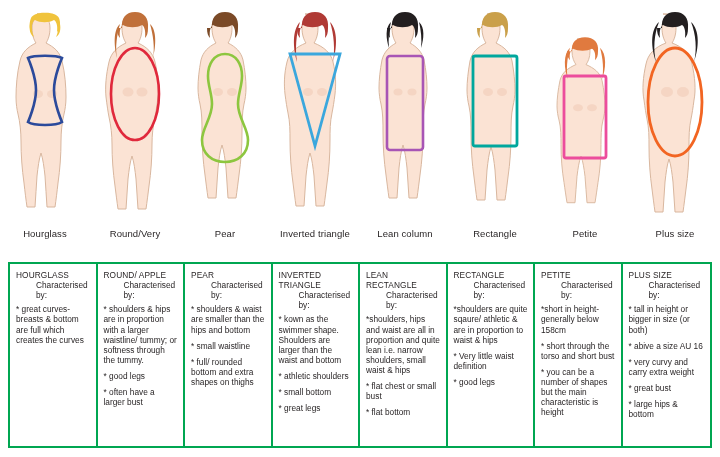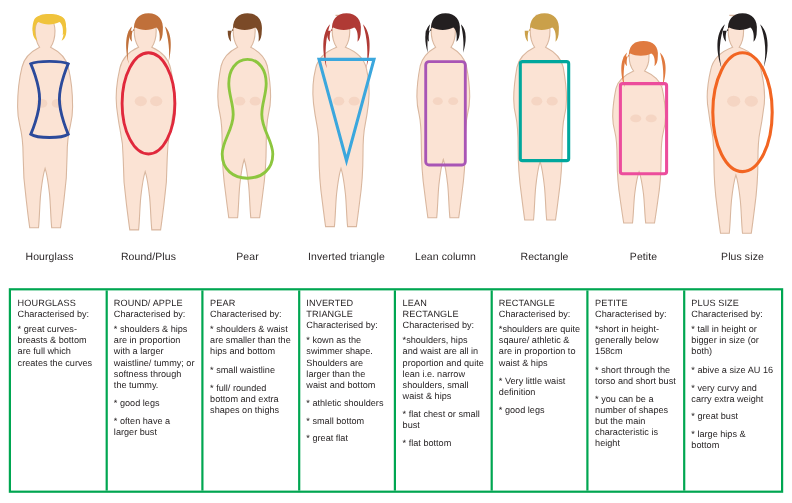--- a/index.html
+++ b/index.html
@@ -79,20 +79,21 @@
     color: #231f20;
     line-height: 1.22;
     text-transform: uppercase;
     letter-spacing: 0.1px;
   }
   .col-sub {
     font-size: 8.3px;
     color: #231f20;
     line-height: 1.22;
     margin-bottom: 4px;
+    margin-left: 20px;
   }
   .col-item {
     font-size: 8.3px;
     color: #231f20;
     line-height: 1.22;
     margin-bottom: 6px;
     white-space: pre-line;
   }
 </style>
 </head>
@@ -121,21 +122,21 @@
         <g>
           <path d="M45 8c-9 0-13 6-13 14 0 7 2 12 4 15 -9 4-15 10-17 19 -3 13-4 25-3 35 1 8 2 15 3 20 2 9 3 18 3 27 0 14 1 28 3 42 1 8 2 16 3 23l8 0c1-10 1-20 2-30 1-9 2-17 4-23 2 6 3 14 4 23 1 10 1 20 2 30l8 0c1-7 2-15 3-23 2-14 3-28 3-42 0-9 1-18 3-27 1-5 2-12 3-20 1-10 0-22-3-35 -2-9-8-15-17-19 2-3 4-8 4-15 0-8-4-14-13-14z" fill="#fbe3d4" stroke="#d9b79f" stroke-width="1"></path>
           <path d="M32 22c-1-10 4-16 13-16 9 0 14 6 13 16 0 5-1 8-3 10 1-8-1-12-3-13 -5 3-14 3-19 0 -2 1-4 5-3 13 -2-2-3-5-3-10z" fill="#c0703a"></path>
           <path d="M30 18c-3 10-5 24-3 34 -3-12-4-28 3-34z" fill="#c0703a"></path>
           <path d="M60 18c3 10 5 24 3 34 3-12 4-28-3-34z" fill="#c0703a"></path>
           <ellipse cx="38" cy="86" rx="5.5" ry="4.5" fill="#f3d2bf" opacity="0.85"></ellipse>
           <ellipse cx="52" cy="86" rx="5.5" ry="4.5" fill="#f3d2bf" opacity="0.85"></ellipse>
         </g>
         <ellipse cx="45" cy="88" rx="24" ry="46" fill="none" stroke="#e0293c" stroke-width="2.6"></ellipse>
       </svg>
-      <div class="figure-label">Round/Plus</div>
+      <div class="figure-label">Round/Very</div>
     </div>
 
     <div class="figure-cell">
       <svg class="figure-art" viewBox="0 0 90 214">
         <g>
           <path d="M45 8c-9 0-13 6-13 14 0 7 2 12 4 15 -8 4-13 9-15 17 -2 10-3 20-3 28 0 6 1 12 2 16 2 9 2 19 2 28 0 15 1 29 3 43 1 8 2 16 3 23l8 0c1-10 1-20 2-30 1-9 2-17 4-23 2 6 3 14 4 23 1 10 1 20 2 30l8 0c1-7 2-15 3-23 2-14 3-28 3-43 0-9 0-19 2-28 1-4 2-10 2-16 0-8-1-18-3-28 -2-8-7-13-15-17 2-3 4-8 4-15 0-8-4-14-13-14z" fill="#fbe3d4" stroke="#d9b79f" stroke-width="1"></path>
           <path d="M32 22c-1-10 4-16 13-16 9 0 14 6 13 16 0 5-1 8-3 10 1-8-1-12-3-13 -5 3-14 3-19 0 -2 1-4 5-3 13 -2-2-3-5-3-10z" fill="#7b4a27"></path>
           <ellipse cx="38" cy="86" rx="5" ry="4" fill="#f3d2bf" opacity="0.85"></ellipse>
           <ellipse cx="52" cy="86" rx="5" ry="4" fill="#f3d2bf" opacity="0.85"></ellipse>
         </g>
@@ -242,21 +243,21 @@
       <div class="col-item">* small waistline</div>
       <div class="col-item">* full/ rounded bottom and extra shapes on thighs</div>
     </div>
 
     <div class="col">
       <div class="col-title">INVERTED TRIANGLE</div>
       <div class="col-sub">Characterised by:</div>
       <div class="col-item">* kown as the swimmer shape. Shoulders are larger than the waist and bottom</div>
       <div class="col-item">* athletic shoulders</div>
       <div class="col-item">* small bottom</div>
-      <div class="col-item">* great flat</div>
+      <div class="col-item">* great legs</div>
     </div>
 
     <div class="col">
       <div class="col-title">LEAN RECTANGLE</div>
       <div class="col-sub">Characterised by:</div>
       <div class="col-item">*shoulders, hips and waist are all in proportion and quite lean i.e. narrow shoulders, small waist &amp; hips</div>
       <div class="col-item">* flat chest or small bust</div>
       <div class="col-item">* flat bottom</div>
     </div>
 

